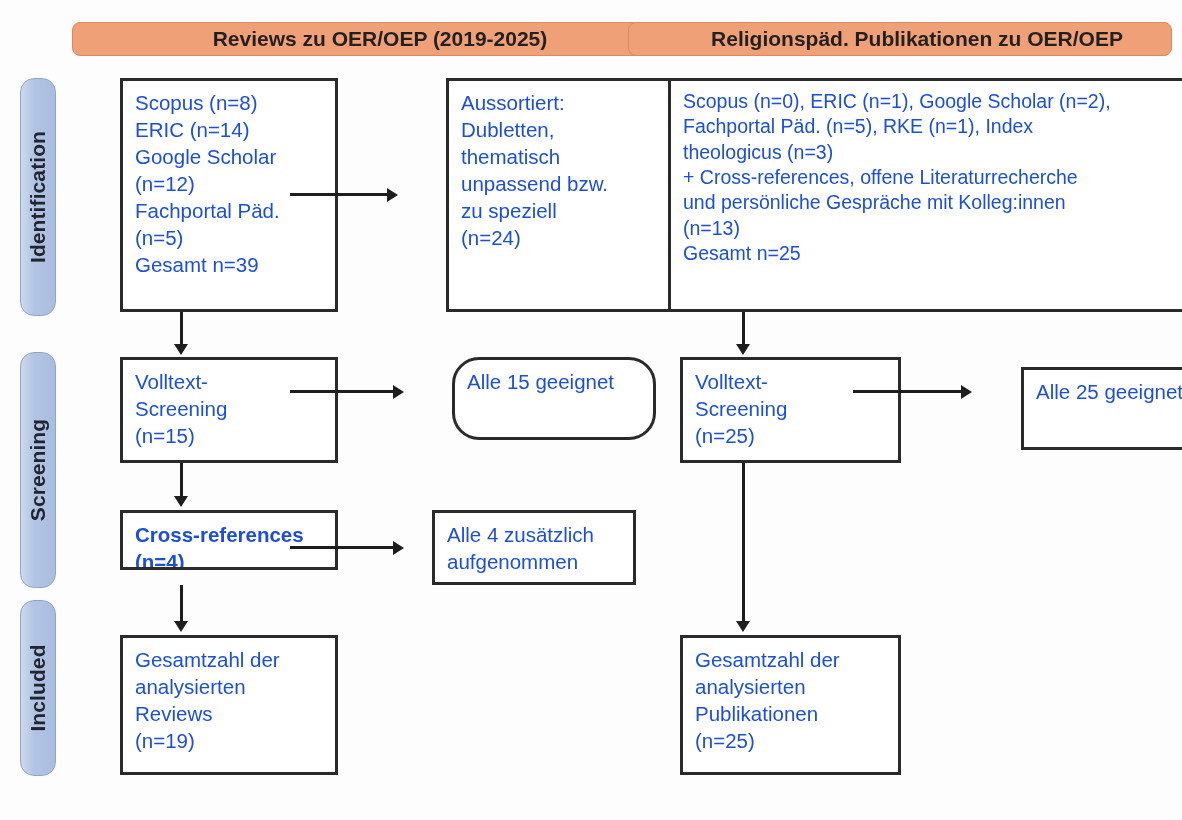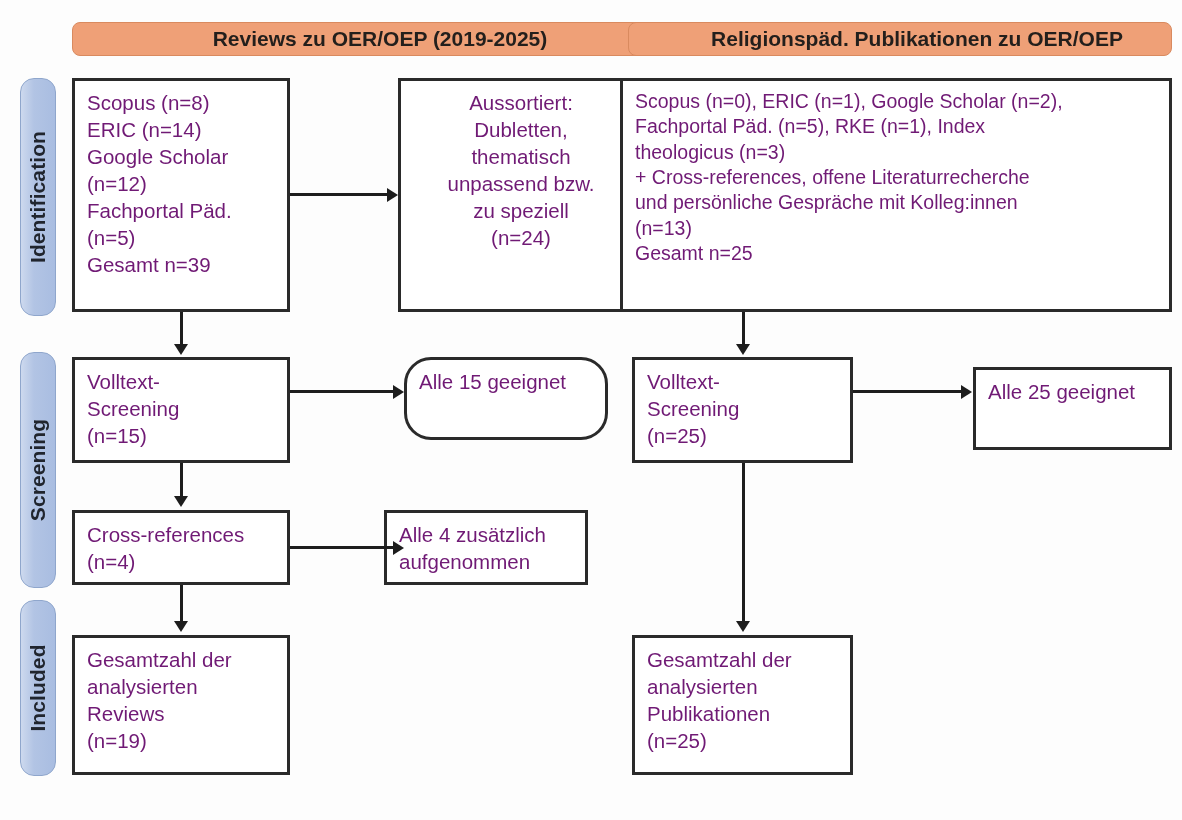--- a/index.html
+++ b/index.html
@@ -53,25 +53,26 @@
     font-weight: bold;
   }
 
   
   .flow-box {
     position: absolute;
     background: #ffffff;
     border: 3px solid #2a2a2a;
     box-sizing: border-box;
     padding: 8px 10px 6px 12px;
-    color: #701a75;
+    color: #1d4ed8;
     font-size: 20.5px;
     line-height: 1.32;
     white-space: pre-line;
     overflow: hidden;
+    margin-left: 48px;
   }
   .flow-box.small-text {
     font-size: 19.5px;
     line-height: 1.30;
   }
 
   
   .conn {
     position: absolute;
     background: #1d1d1d;
@@ -112,21 +113,21 @@
   <div class="col-header" style="left:628px; top:22px; width:544px; height:34px;padding-left:34px;">Religionspäd. Publikationen zu OER/OEP</div>
 
   <div class="flow-box" style="left:72px; top:78px; width:218px; height:234px;">Scopus (n=8)
 ERIC (n=14)
 Google Scholar
 (n=12)
 Fachportal Päd.
 (n=5)
 Gesamt n=39</div>
 
-  <div class="flow-box" style="left:398px; top:78px; width:244px; height:234px;text-align:center;">Aussortiert:
+  <div class="flow-box" style="left:398px; top:78px; width:244px; height:234px;">Aussortiert:
 Dubletten,
 thematisch
 unpassend bzw.
 zu speziell
 (n=24)</div>
 
   <div class="conn h" style="left:290px; top:193px; width:97px;"></div>
   <div class="arrow-right" style="left:387px; top:188px;"></div>
 
   <div class="conn v" style="left:180px; top:312px; height:34px;"></div>
@@ -137,21 +138,21 @@
 (n=15)</div>
 
   <div class="flow-box" style="left:404px; top:357px; width:204px; height:83px;border-radius:27px;">Alle 15 geeignet</div>
 
   <div class="conn h" style="left:290px; top:390px; width:103px;"></div>
   <div class="arrow-right" style="left:393px; top:385px;"></div>
 
   <div class="conn v" style="left:180px; top:463px; height:35px;"></div>
   <div class="arrow-down" style="left:174px; top:496px;"></div>
 
-  <div class="flow-box" style="left:72px; top:510px; width:218px; height:75px;">Cross-references
+  <div class="flow-box" style="left:72px; top:510px; width:218px; height:60px;font-weight:bold;">Cross-references
 (n=4)</div>
 
   <div class="flow-box" style="left:384px; top:510px; width:204px; height:75px;">Alle 4 zusätzlich
 aufgenommen</div>
 
   <div class="conn h" style="left:290px; top:546px; width:103px;"></div>
   <div class="arrow-right" style="left:393px; top:541px;"></div>
 
   <div class="conn v" style="left:180px; top:585px; height:38px;"></div>
   <div class="arrow-down" style="left:174px; top:621px;"></div>

